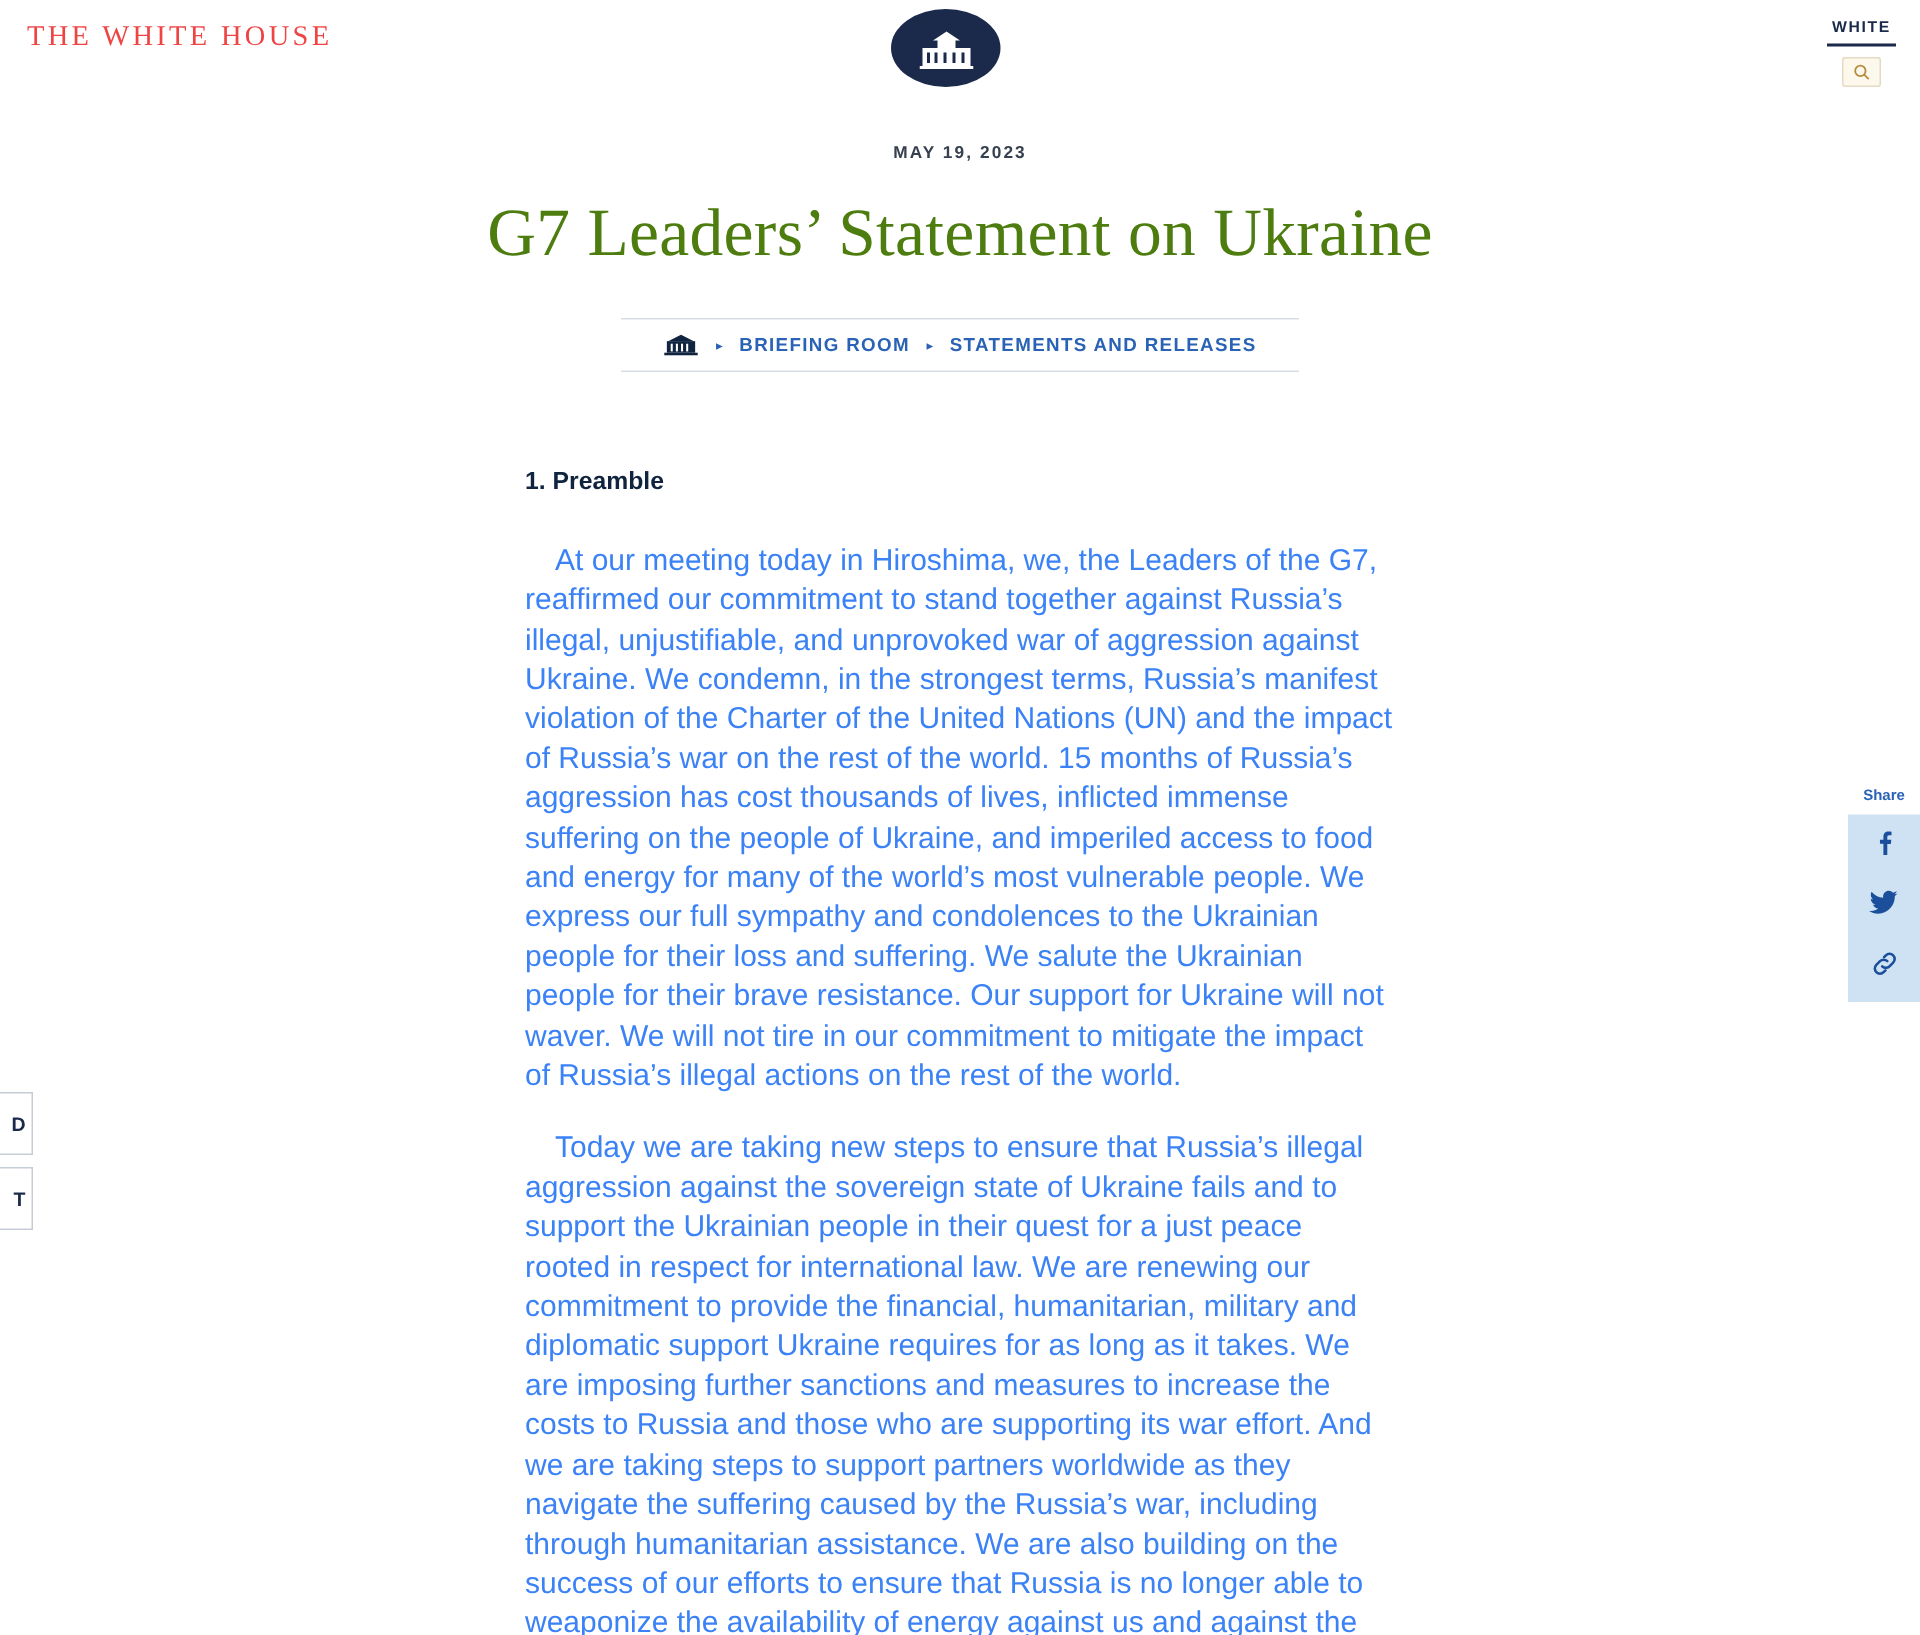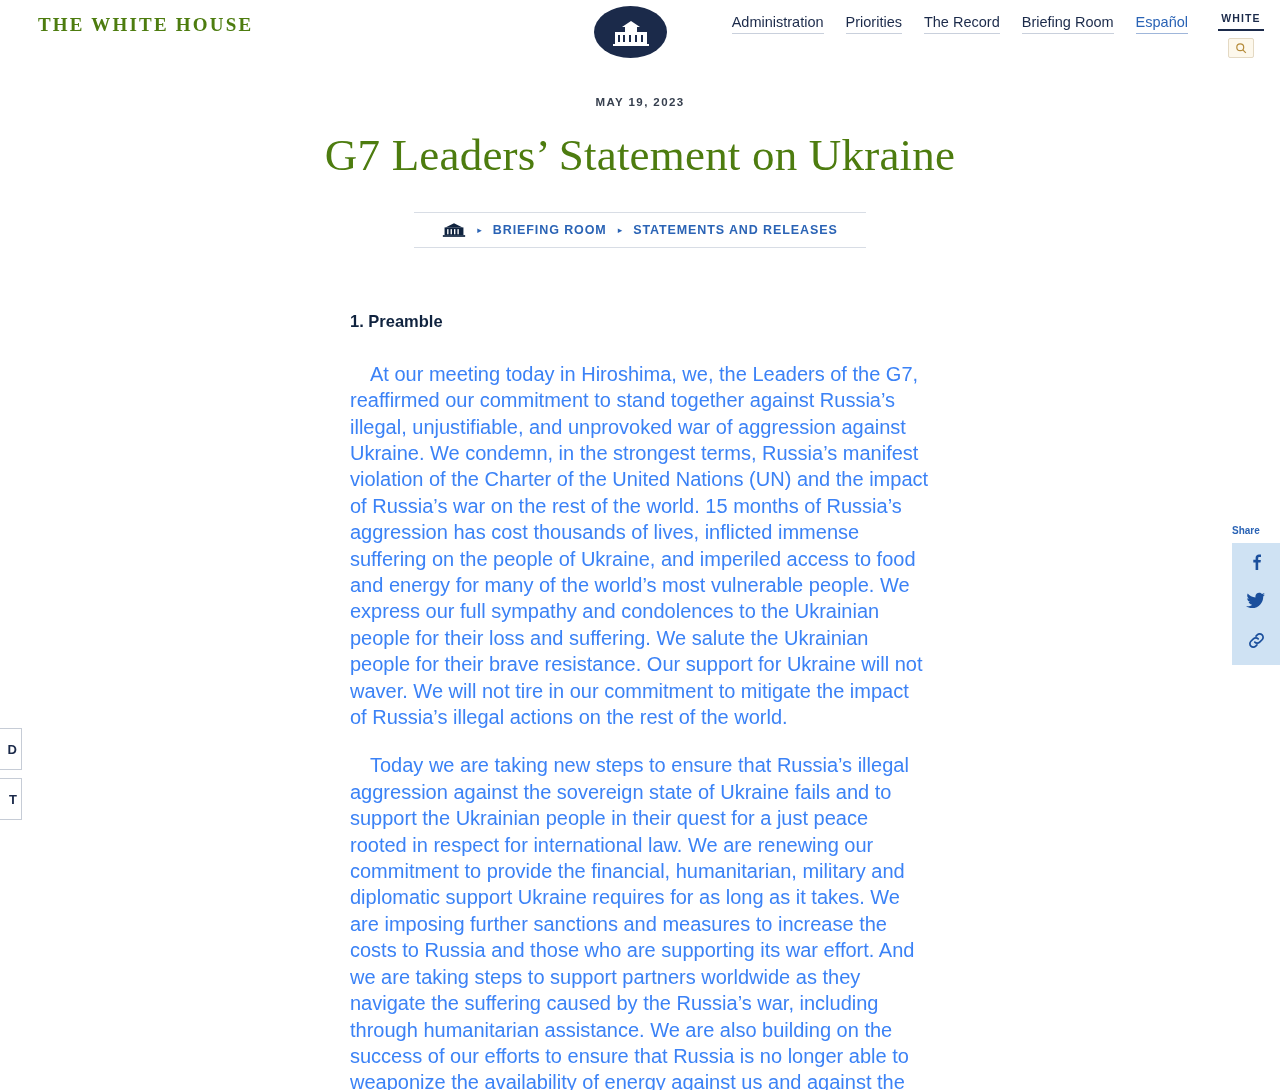--- a/index.html
+++ b/index.html
@@ -23,24 +23,23 @@
     height: 62px;
     width: 100%;
   }
   .brand {
     position: absolute;
     left: 18px;
     top: 14px;
     font-family: "Liberation Serif", serif;
     font-size: 19px;
     letter-spacing: 2.2px;
-    color: #4d7c0f;
-    font-weight: 700;
+    color: #ef4444;
+    font-weight: 400;
     white-space: nowrap;
-    margin-left: 20px;
   }
   .seal {
     position: absolute;
     left: 594px;
     top: 6px;
     width: 73px;
     height: 52px;
   }
   .seal-oval {
     width: 73px;
@@ -174,20 +173,21 @@
     text-indent: 20px;
     color: #3b82f6;
   }
 
   
   .share-rail {
     position: absolute;
     right: 0;
     top: 525px;
     width: 48px;
+    text-align: center;
   }
   .share-label {
     font-size: 10px;
     color: #2a63b5;
     font-weight: 700;
     margin-bottom: 7px;
   }
   .share-box {
     background: #cfe2f3;
     padding: 10px 0 12px;
@@ -240,27 +240,20 @@
         <rect x="0" y="26" width="36" height="2" fill="#ffffff"></rect>
         <rect x="5" y="17" width="2" height="7" fill="#1b2a4a"></rect>
         <rect x="10" y="17" width="2" height="7" fill="#1b2a4a"></rect>
         <rect x="16" y="17" width="2" height="7" fill="#1b2a4a"></rect>
         <rect x="22" y="17" width="2" height="7" fill="#1b2a4a"></rect>
         <rect x="28" y="17" width="2" height="7" fill="#1b2a4a"></rect>
       </svg>
     </div>
   </div>
 
-  <nav class="nav">
-    <a href="#">Administration</a>
-    <a href="#">Priorities</a>
-    <a href="#">The Record</a>
-    <a href="#">Briefing Room</a>
-    <a href="#" class="accent">Español</a>
-  </nav>
 
   <div class="menu-block">
     <span class="menu-label">WHITE</span>
     <div class="search-btn">
       <svg width="12" height="12" viewBox="0 0 16 16" aria-hidden="true">
         <circle cx="7" cy="7" r="4.6" fill="none" stroke="#b58b3a" stroke-width="1.6"></circle>
         <line x1="10.4" y1="10.4" x2="14.4" y2="14.4" stroke="#b58b3a" stroke-width="1.6"></line>
       </svg>
     </div>
   </div>

